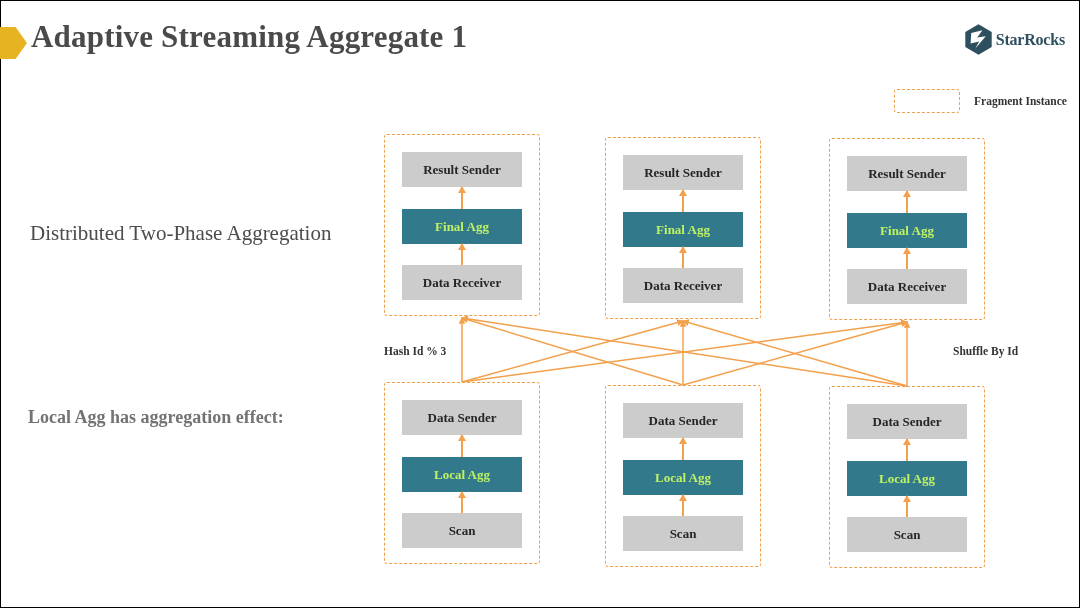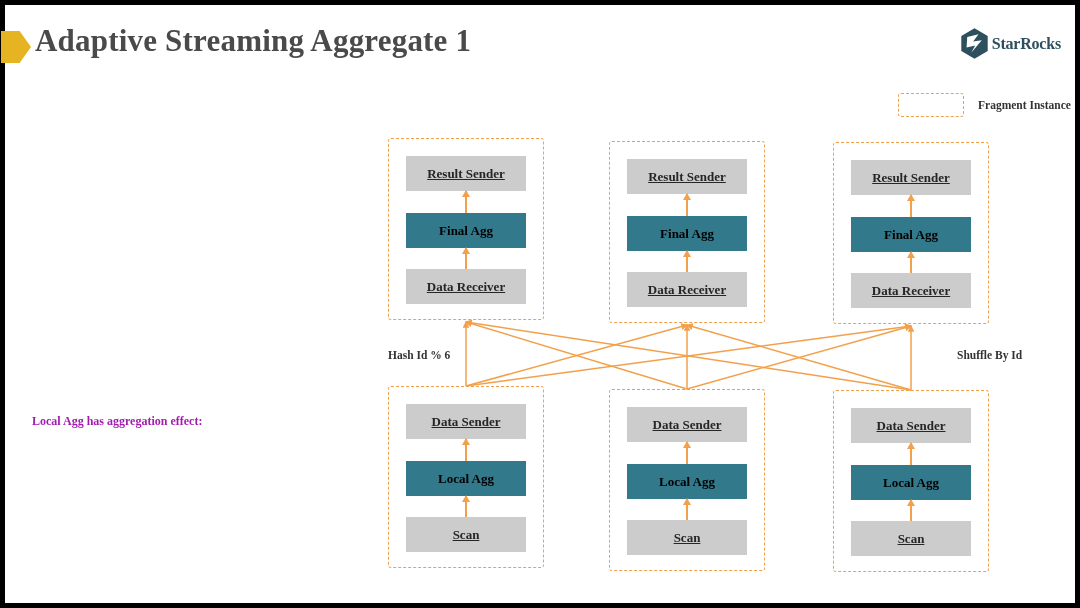--- a/index.html
+++ b/index.html
@@ -3,21 +3,21 @@
 <meta charset="utf-8">
 <style>
   html,body{margin:0;padding:0;background:#fff;}
   body{
     width:1080px;height:608px;overflow:hidden;
     font-family:"Liberation Serif","DejaVu Serif",serif;
     -webkit-font-smoothing:antialiased;
   }
   #slide{
     position:relative;width:1080px;height:608px;background:#fff;
-    border:5px solid #000000;box-sizing:border-box;
+    border:1px solid #000000;box-sizing:border-box;
   }
 
   
   #title-bullet{
     position:absolute;left:-4px;top:26px;width:30px;height:32px;
     background:#E6B422;
     clip-path:polygon(0% 0%, 62% 0%, 100% 50%, 62% 100%, 0% 100%);
   }
   #page-title{
     position:absolute;left:30px;top:18px;
@@ -43,21 +43,21 @@
     margin-left:14px;font-size:11.5px;font-weight:bold;color:#333;white-space:nowrap;font-family:Liberation Serif, serif;
   }
 
   
   #caption-two-phase{
     position:absolute;left:29px;top:220px;
     font-size:21px;color:#4c4c4c;white-space:nowrap;
   }
   #caption-local-agg{
     position:absolute;left:27px;top:402px;width:340px;
-    font-size:12px;font-weight:bold;color:#a21caf;line-height:29px;
+    font-size:18px;font-weight:bold;color:#737373;line-height:29px;
     text-align:justify;text-justify:inter-word;
   }
   #caption-local-agg .ln{display:block;}
   #caption-local-agg .just{
     display:block;text-align:justify;
   }
   #caption-local-agg .just:after{content:"";display:inline-block;width:100%;}
 
   
   .shuffle-label{
@@ -69,22 +69,22 @@
   
   .fragment{
     position:absolute;border:1.6px dashed #F0A04B;border-radius:3px;
     box-sizing:border-box;background:transparent;
   }
   .node{
     position:absolute;left:50%;transform:translateX(-50%);
     width:120px;height:35px;display:flex;align-items:center;justify-content:center;
     font-size:13px;font-weight:bold;box-sizing:border-box;
   }
-  .node.gray{background:#CCCCCC;color:#262626;text-decoration:underline;}
-  .node.teal{background:#33798C;color:#000000;}
+  .node.gray{background:#CCCCCC;color:#262626;}
+  .node.teal{background:#33798C;color:#bef264;}
 
   
   .vert-arrow{
     position:absolute;left:50%;transform:translateX(-50%);
     width:2px;background:#F2A04B;
   }
   .vert-arrow:before{
     content:"";position:absolute;top:-1px;left:-3px;
     border-left:4px solid transparent;border-right:4px solid transparent;
     border-bottom:7px solid #F2A04B;
@@ -109,26 +109,27 @@
     </svg>
     <span id="logo-text">StarRocks</span>
   </div>
 
 
   <div id="legend">
     <div id="legend-box"></div>
     <span id="legend-label">Fragment Instance</span>
   </div>
 
+  <div id="caption-two-phase">Distributed Two-Phase Aggregation</div>
 
   <div id="caption-local-agg">
     <span class="ln">Local Agg has aggregation effect:</span>
   </div>
 
-  <div class="shuffle-label" id="label-hash">Hash Id % 6</div>
+  <div class="shuffle-label" id="label-hash">Hash Id % 3</div>
   <div class="shuffle-label" id="label-shuffle">Shuffle By Id</div>
 
   <svg id="mesh">
     <defs>
       <marker id="ah" viewBox="0 0 10 10" refX="8.5" refY="5" markerWidth="4.6" markerHeight="4.6" orient="auto-start-reverse">
         <path d="M 0 0 L 10 5 L 0 10 z" fill="#F2A04B"></path>
       </marker>
     </defs>
     <g id="mesh-lines" stroke="#F2A04B" stroke-width="1.5" fill="none">
         <line x1="461" y1="381" x2="461" y2="317" marker-end="url(#ah)"></line>

